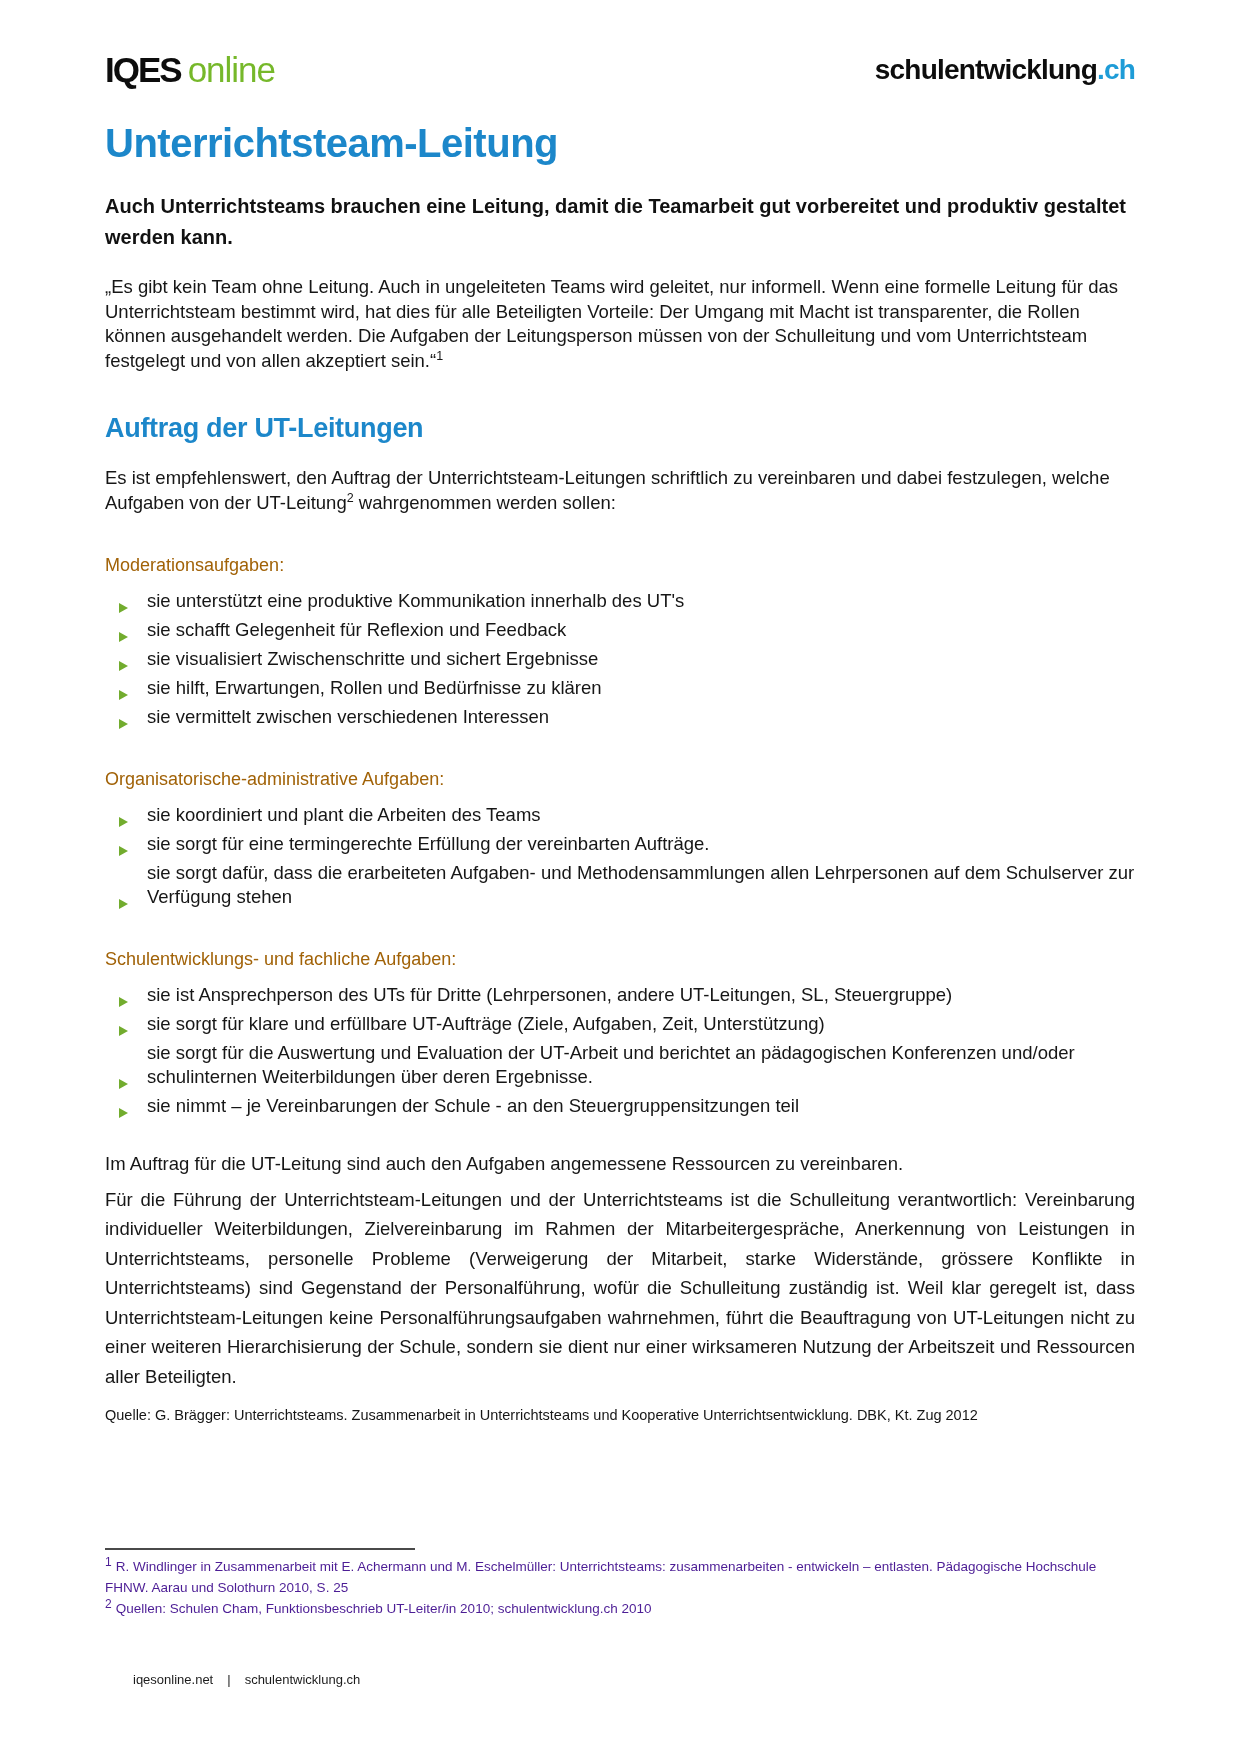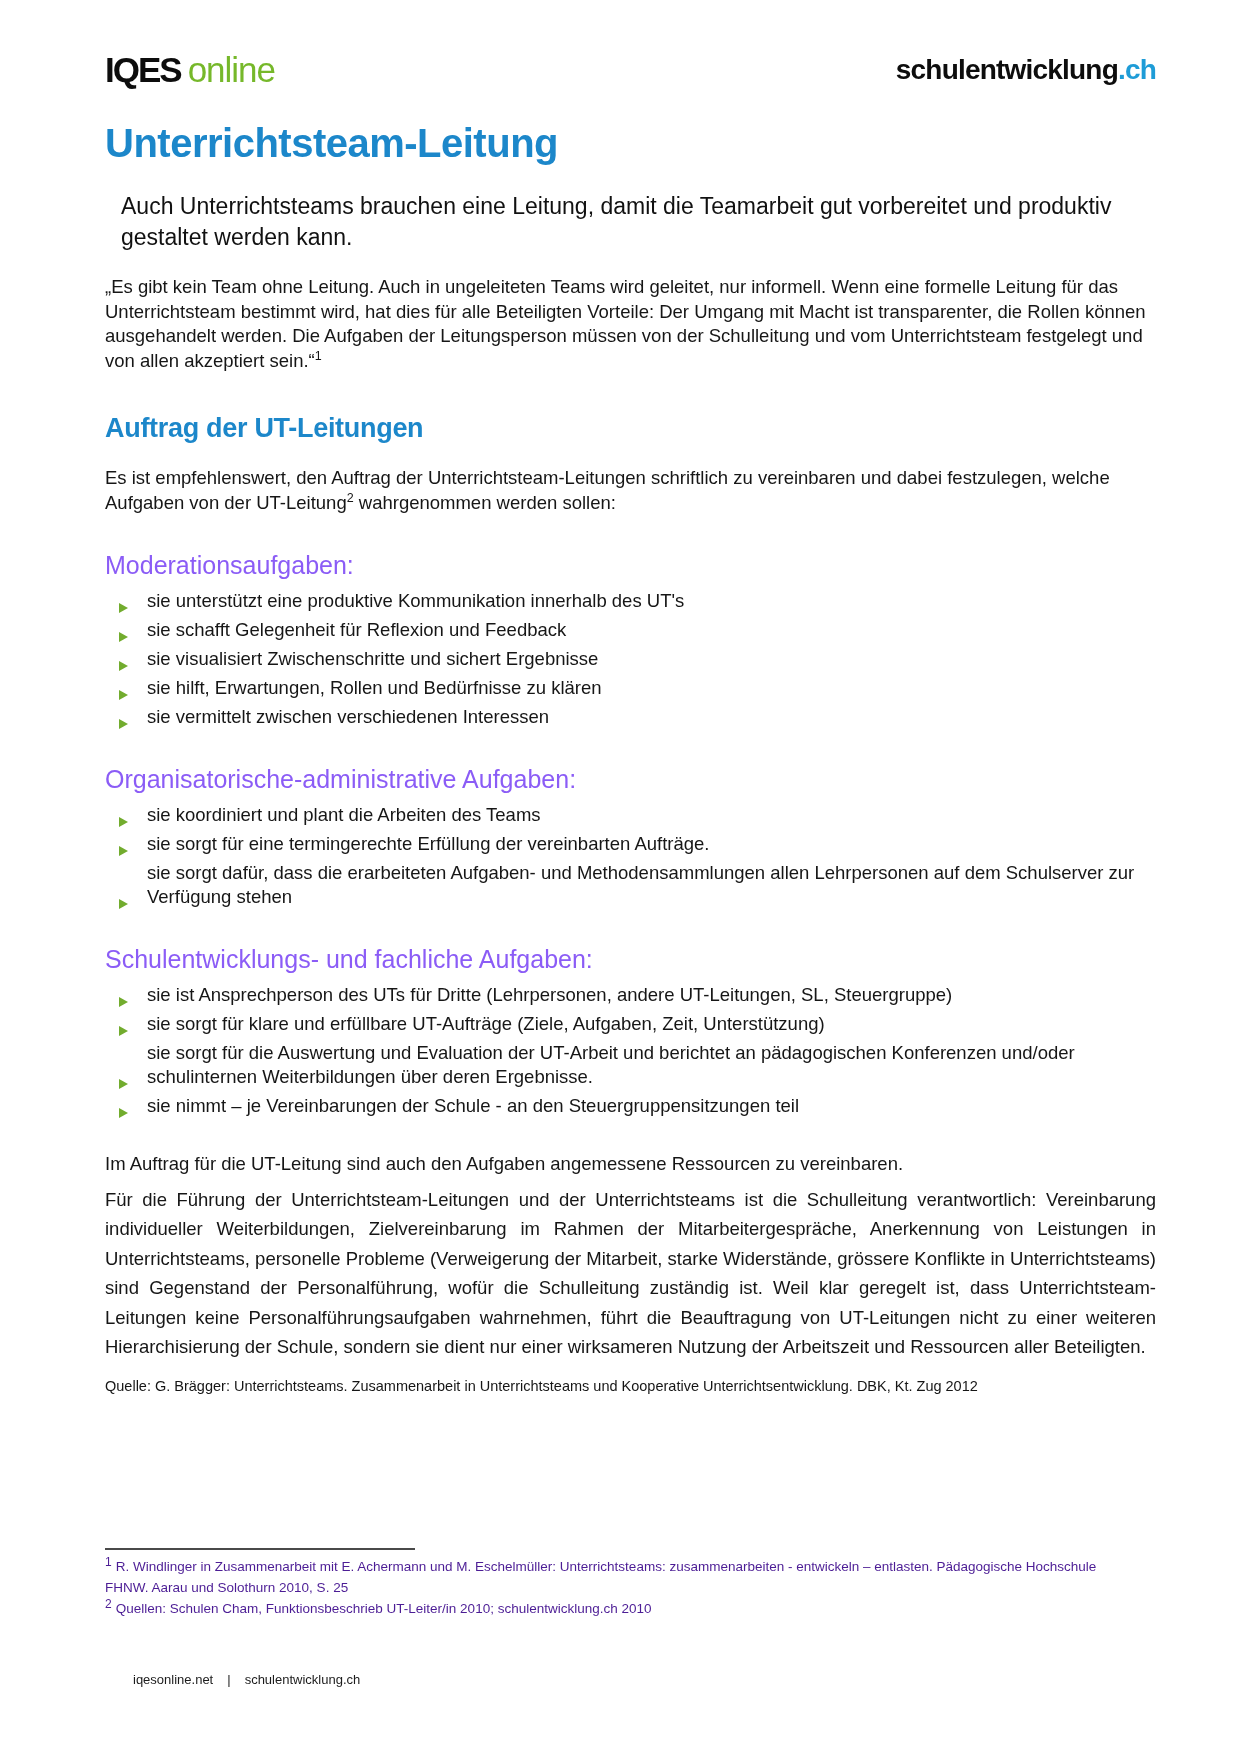--- a/index.html
+++ b/index.html
@@ -4,21 +4,21 @@
 <style>
   * { box-sizing: border-box; }
   html, body { margin: 0; padding: 0; background: #ffffff; }
   .page {
     position: relative;
     width: 1240px;
     height: 1754px;
     background: #ffffff;
     font-family: "Liberation Sans", sans-serif;
     color: #1a1a1a;
-    padding: 52px 84px 0 105px;
+    padding: 52px 105px 0 105px;
     overflow: hidden;
   }
   
   .masthead {
     display: flex;
     justify-content: space-between;
     align-items: flex-start;
   }
   .logo {
     font-size: 35px;
@@ -56,23 +56,23 @@
     margin: 40px 0 0 0;
     font-size: 27px;
     font-weight: 700;
     letter-spacing: -0.3px;
     color: #1c87ca;
     line-height: 1.15;
   }
 
   
   .lead {
-    margin: 26px 0 0 16px;
-    font-size: 23px;
-    font-weight: 400;
+    margin: 26px 0 0 0;
+    font-size: 20px;
+    font-weight: 700;
     line-height: 31px;
     color: #111;
   }
   .quote {
     margin: 22px 0 0 0;
     font-size: 18.5px;
     line-height: 24.5px;
     color: #161616;
   }
   .body-p {
@@ -84,23 +84,23 @@
   sup {
     font-size: 12.5px;
     line-height: 0;
     vertical-align: 7px;
   }
 
   
   .group { margin-top: 38px; }
   .group-label {
     margin: 0 0 12px 0;
-    font-size: 25px;
+    font-size: 18px;
     line-height: 24px;
-    color: #8b5cf6;
+    color: #a16207;
   }
   ul.bullets { list-style: none; margin: 0; padding: 0 0 0 14px; }
   ul.bullets li {
     display: flex;
     align-items: flex-end;
     margin-bottom: 5px;
     font-size: 18.5px;
     line-height: 24px;
     color: #161616;
   }

